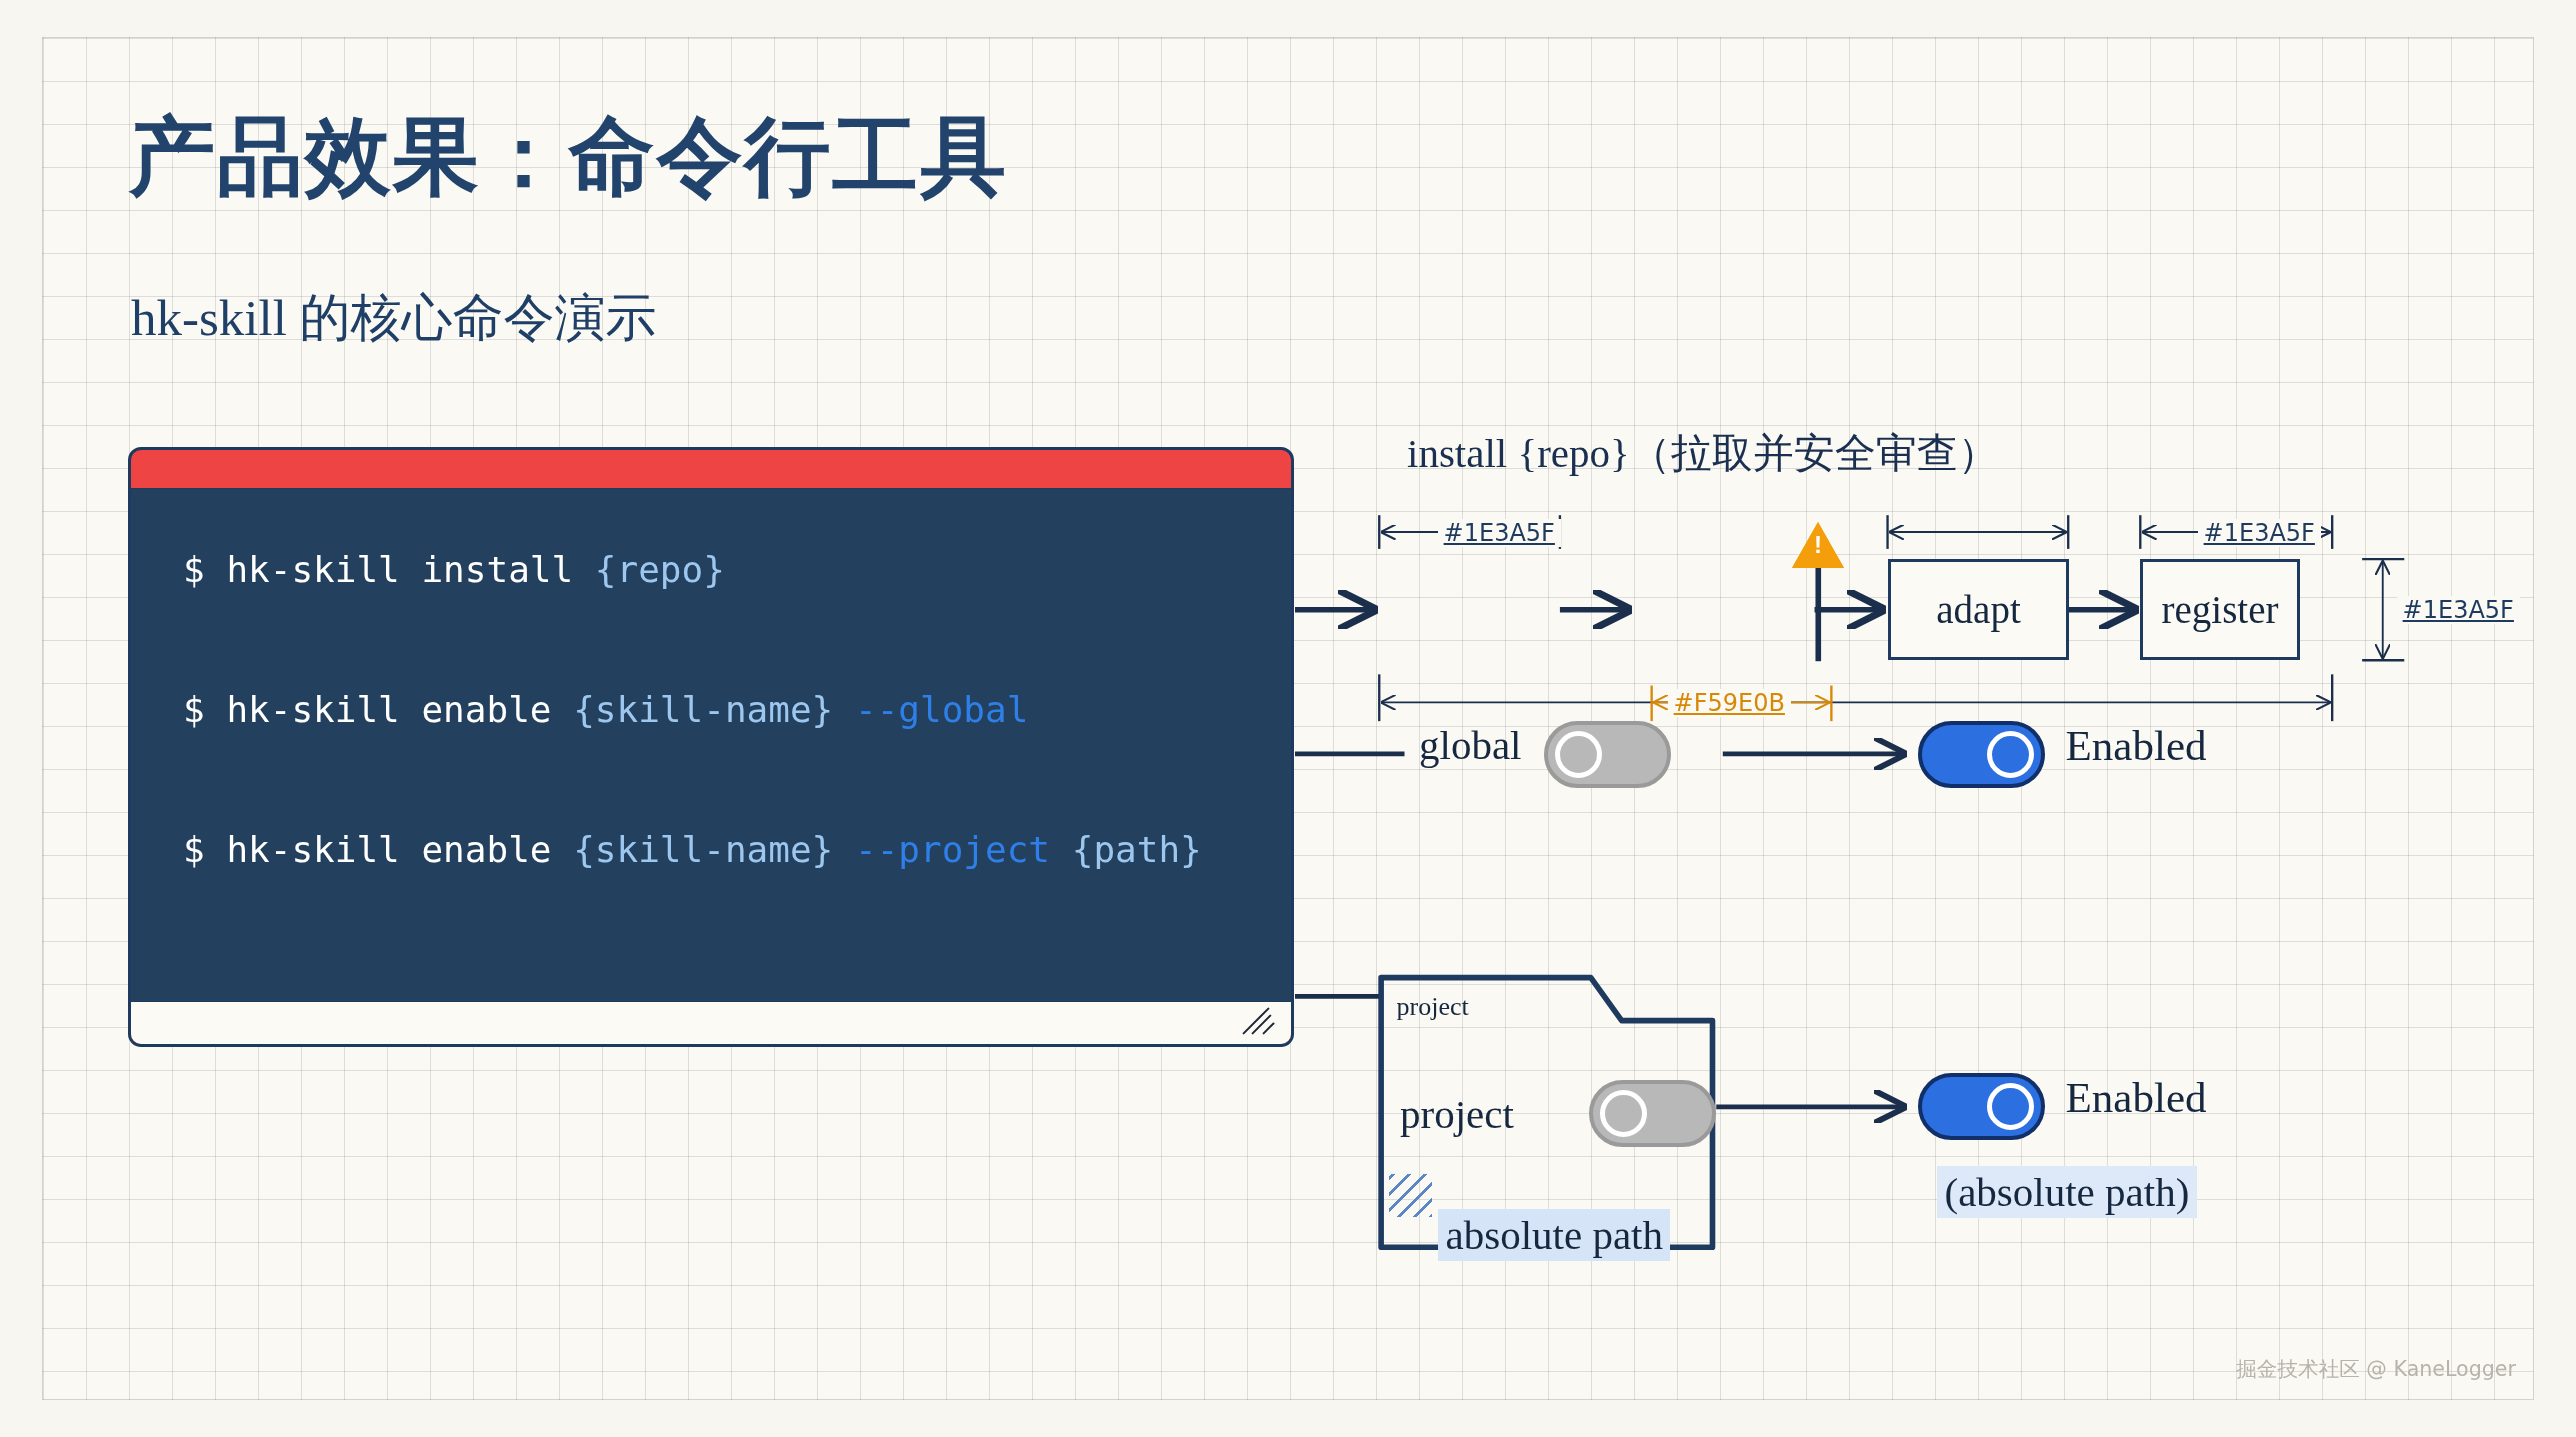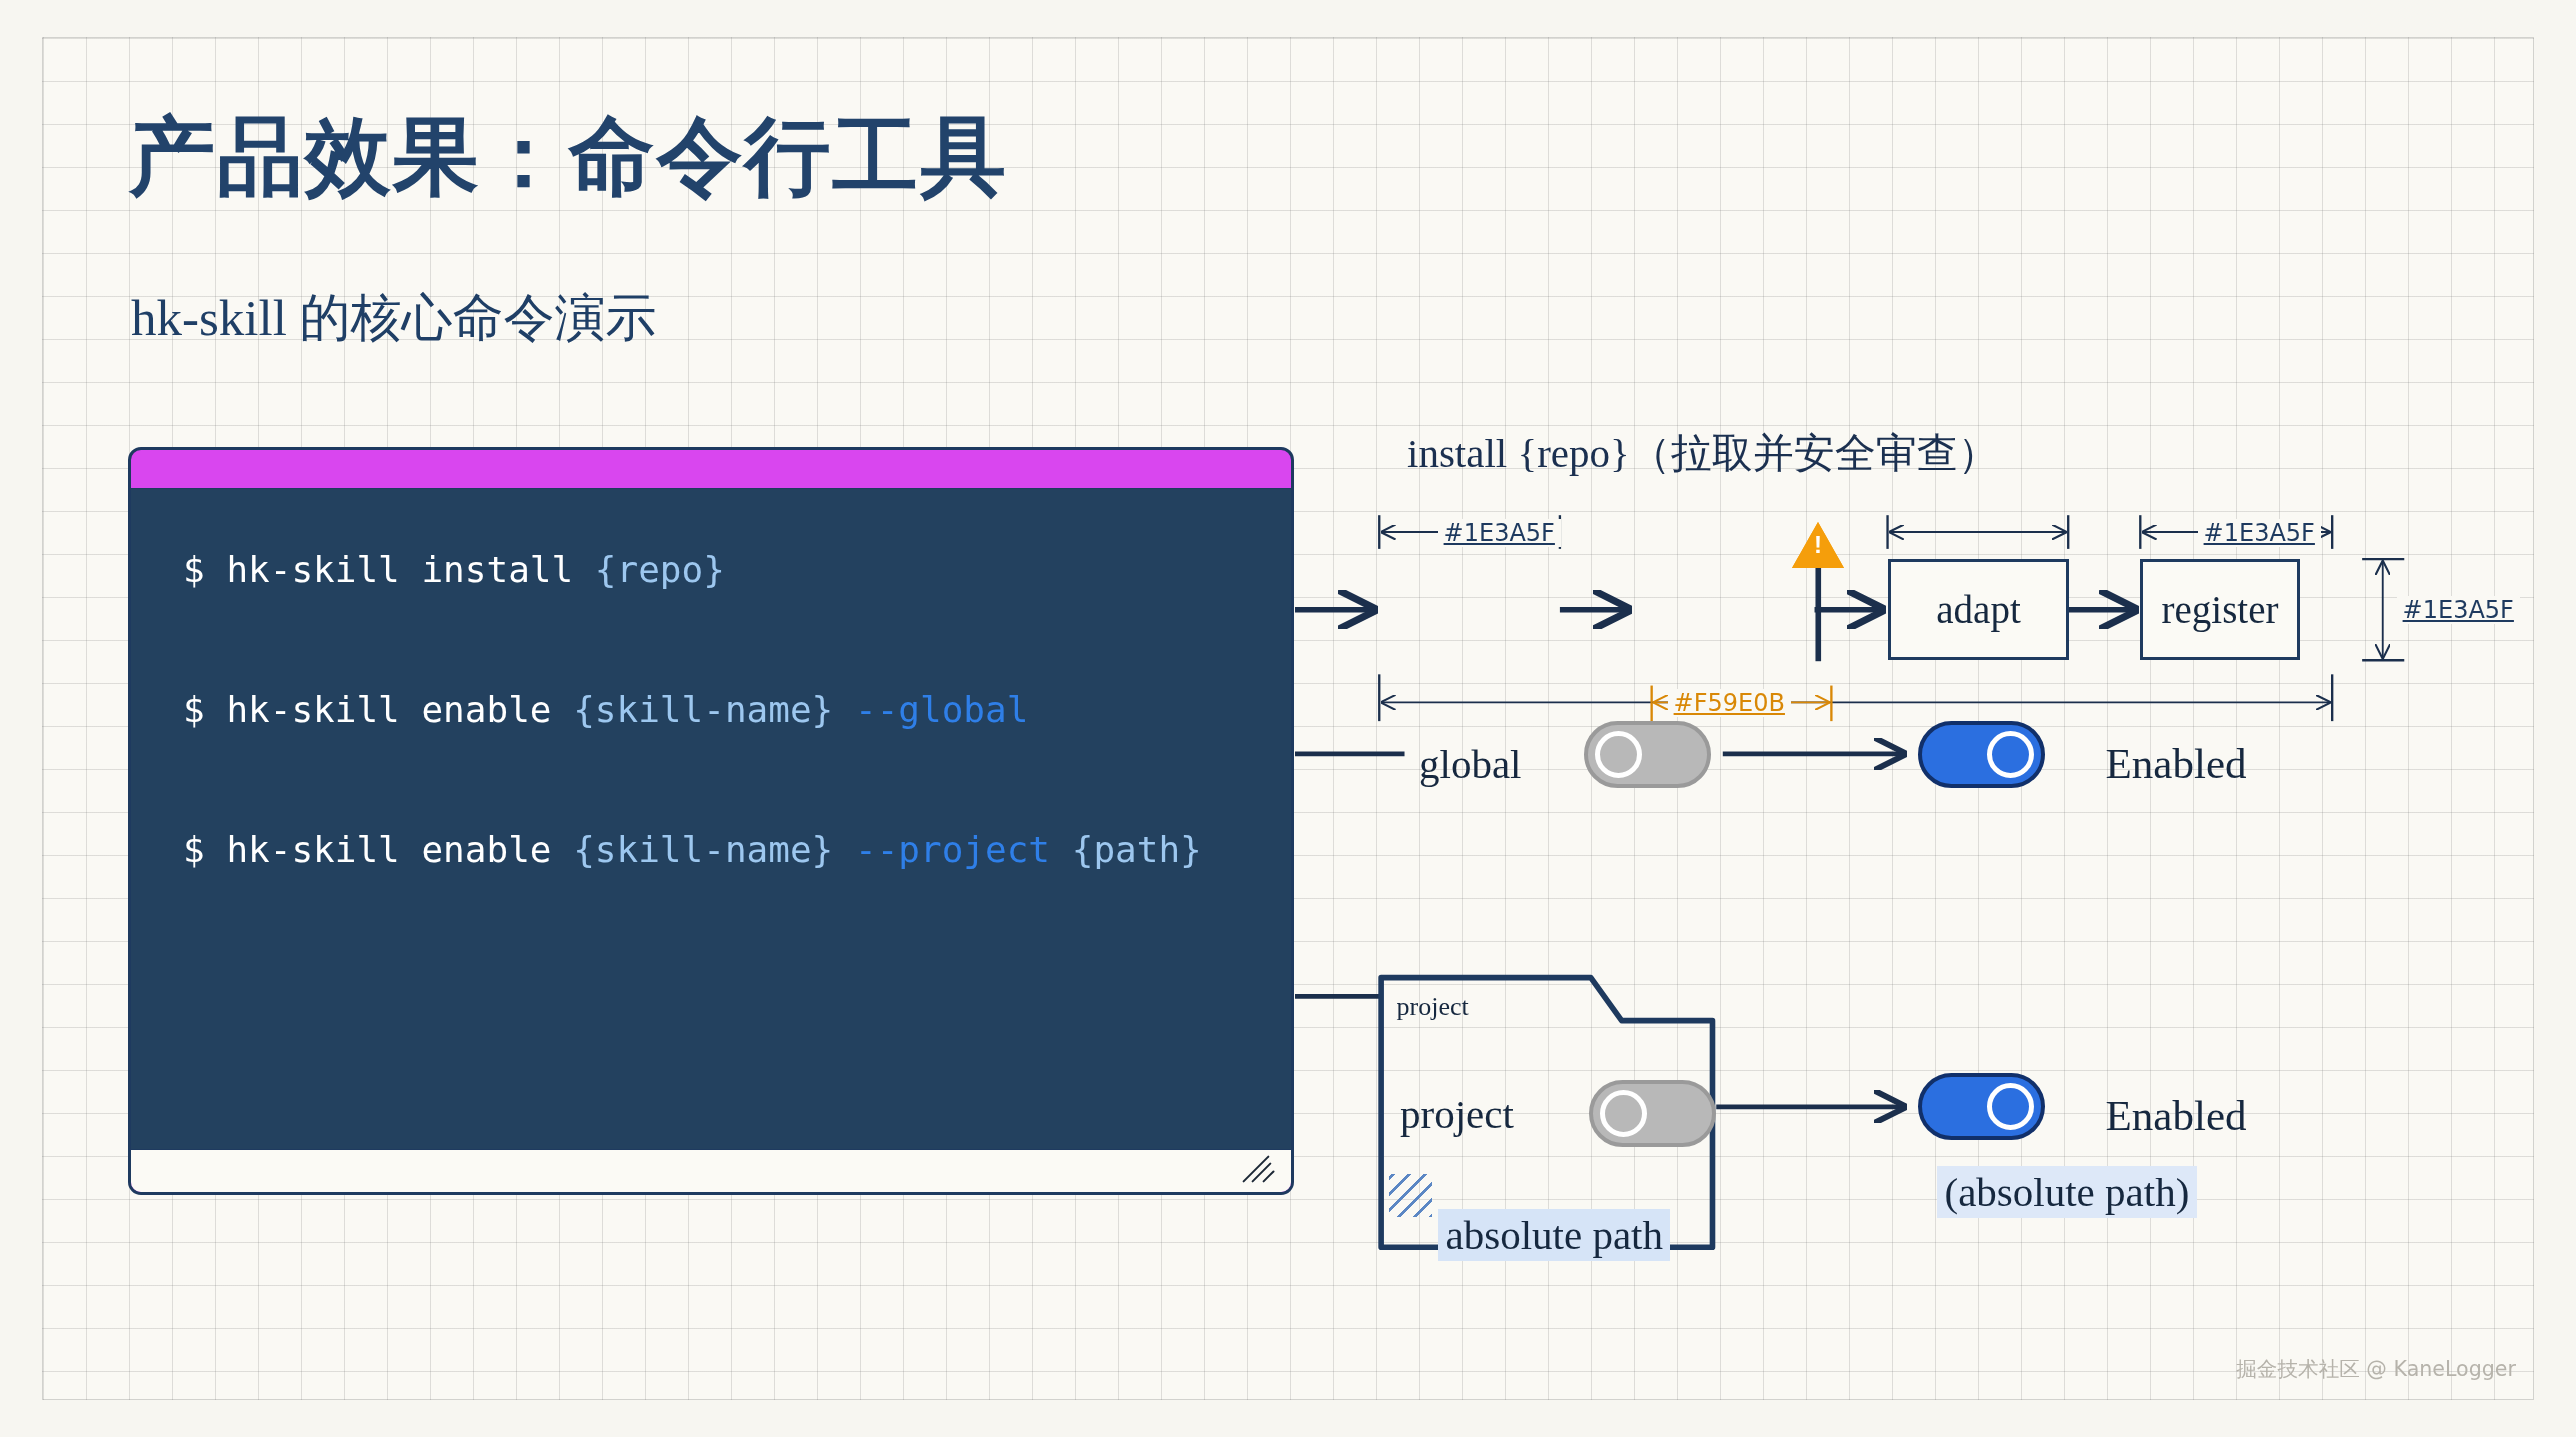--- a/index.html
+++ b/index.html
@@ -61,24 +61,24 @@
     color: #1f3f66;
     white-space: nowrap;
   }
 
   
   .terminal {
     position: absolute;
     left: 128px;
     top: 447px;
     width: 1166px;
-    height: 748px;
+    height: 600px;
     border: 3.7px solid #1e3a5f;
     border-radius: 13px;
-    background: #d946ef;
+    background: #ef4444;
     overflow: hidden;
   }
   .terminal-titlebar {
     position: absolute;
     left: 0; top: 0; right: 0;
     height: 39px;
     background: transparent;
     border-bottom: 1.9px solid #1e3a5f;
   }
   .terminal-body {
@@ -201,23 +201,22 @@
     background: #faf9f4;
     padding: 0 5.6px;
     text-decoration: underline;
   }
   .dim-label.accent { color: #d98806; }
 
   
   .toggle-row {
     position: absolute;
     display: flex;
-    align-items: flex-end;
-    white-space: nowrap;
-    gap: 40px;
+    align-items: flex-start;
+    white-space: nowrap;
   }
   .toggle-row .label {
     font-size: 41px;
     color: #16283f;
   }
 
   .switch {
     position: relative;
     width: 127px;
     height: 67px;

